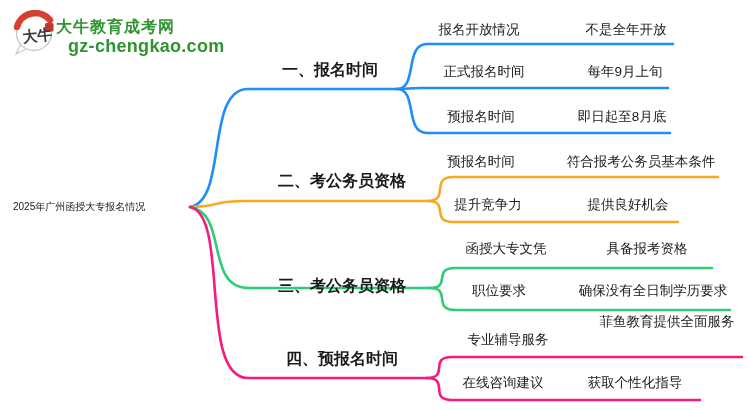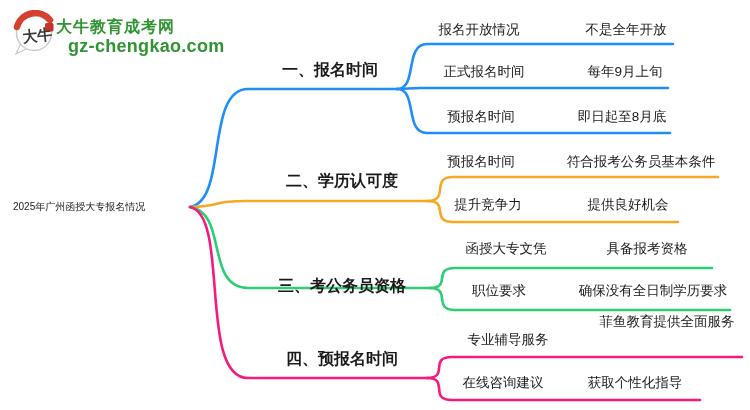--- a/index.html
+++ b/index.html
@@ -71,21 +71,21 @@
 <div class="node root" style="left:13px;top:198px;">2025年广州函授大专报名情况</div>
 
 <div class="node main" style="left:330px;top:61px;">一、报名时间</div>
 <div class="node" style="left:479px;top:21px;">报名开放情况</div>
 <div class="node" style="left:626px;top:21px;">不是全年开放</div>
 <div class="node" style="left:484px;top:63px;">正式报名时间</div>
 <div class="node" style="left:625px;top:63px;">每年9月上旬</div>
 <div class="node" style="left:481px;top:108px;">预报名时间</div>
 <div class="node" style="left:622px;top:108px;">即日起至8月底</div>
 
-<div class="node main" style="left:342px;top:172px;">二、学历认可度</div>
+<div class="node main" style="left:342px;top:172px;">二、考公务员资格</div>
 <div class="node" style="left:481px;top:153px;">预报名时间</div>
 <div class="node" style="left:641px;top:153px;">符合报考公务员基本条件</div>
 <div class="node" style="left:488px;top:196px;">提升竞争力</div>
 <div class="node" style="left:628px;top:196px;">提供良好机会</div>
 
 <div class="node main" style="left:342px;top:261px;margin-top:16px;">三、考公务员资格</div>
 <div class="node" style="left:506px;top:240px;">函授大专文凭</div>
 <div class="node" style="left:647px;top:240px;">具备报考资格</div>
 <div class="node" style="left:499px;top:282px;">职位要求</div>
 <div class="node" style="left:653px;top:282px;">确保没有全日制学历要求</div>

